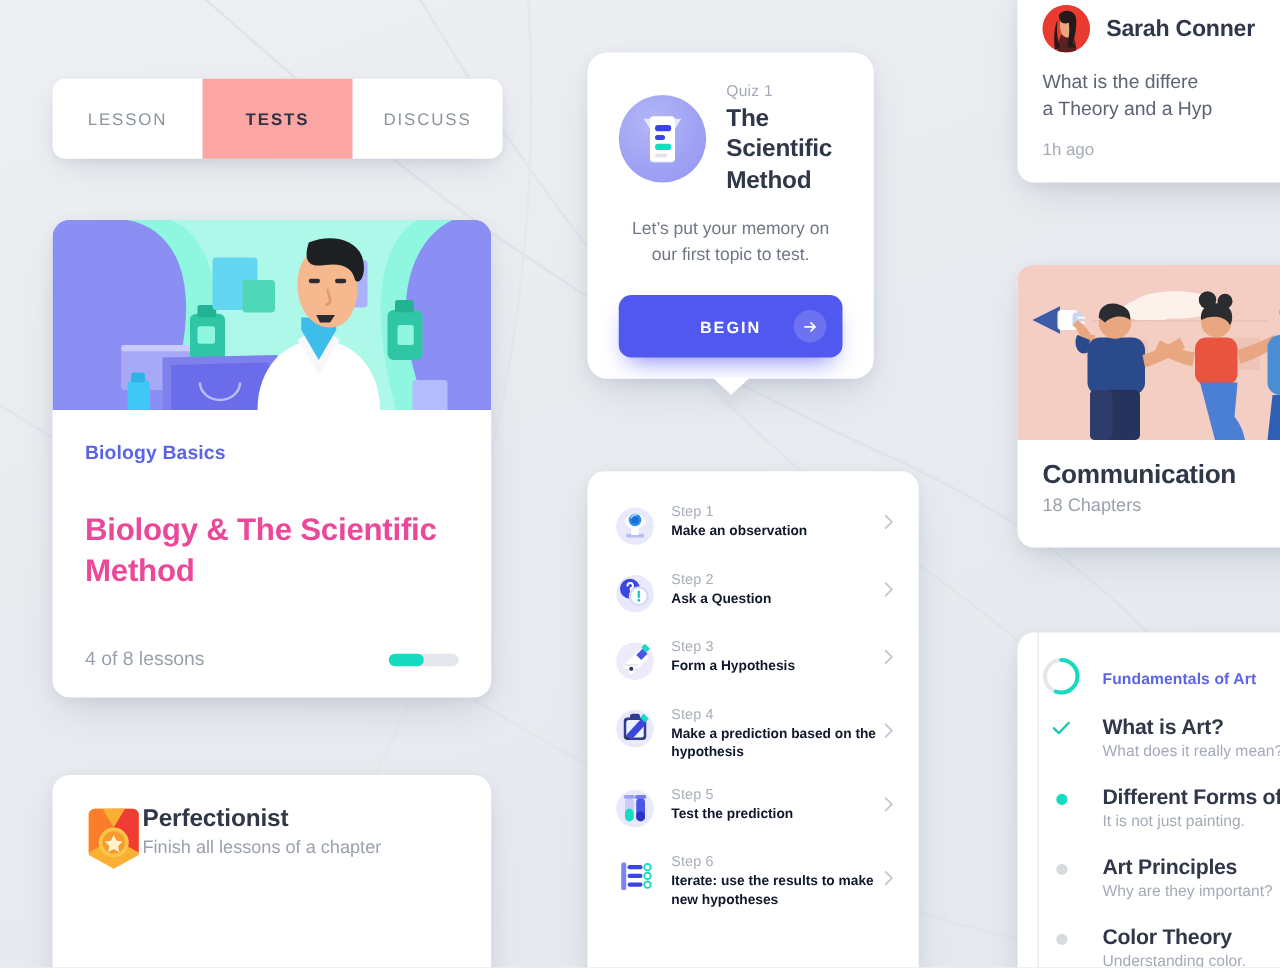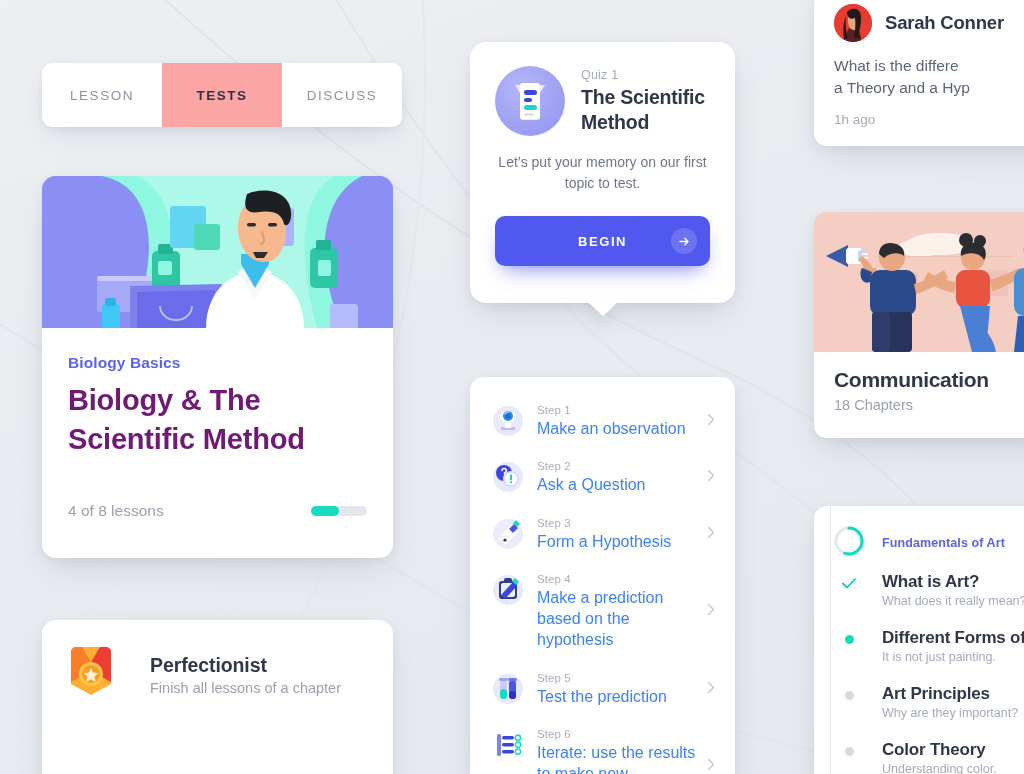--- a/index.html
+++ b/index.html
@@ -41,36 +41,36 @@
   .tab.active { color: #2d3443; font-weight: 700; background: #fca5a5; }
   .tab:first-child { border-radius: 10px 0 0 10px; }
   .tab:last-child  { border-radius: 0 10px 10px 0; }
 
   
   #lesson-card { left: 42px; top: 176px; width: 351px; height: 382px; border-radius: 14px; overflow: hidden; }
   #lesson-hero { position: relative; height: 152px; overflow: hidden; background: #8b8ef2; }
   #lesson-body { padding: 26px 26px 0 26px; }
   .lesson-kicker { color: #5b64e8; font-size: 15.5px; font-weight: 700; letter-spacing: .1px; }
   .lesson-title {
-    margin-top: 9px; font-size: 29px; line-height: 1.33; font-weight: 700;
-    color: #701a75; letter-spacing: -.2px;
+    margin-top: 36px; font-size: 25px; line-height: 1.33; font-weight: 700;
+    color: #ec4899; letter-spacing: -.2px;
   }
   .lesson-footer { margin-top: 44px; display: flex; align-items: center; justify-content: space-between; }
   .lesson-count { font-size: 15.5px; color: #9aa1ad; }
   .progress-track { width: 56px; height: 10px; border-radius: 6px; background: #e4e7ec; position: relative; }
   .progress-fill { position: absolute; left: 0; top: 0; height: 10px; border-radius: 6px; background: #16dbc0; }
 
   
   #achievements { left: 42px; top: 620px; width: 351px; height: 190px; padding: 24px 26px; }
-  .achv-row { display: flex; align-items: flex-end; gap: 36px; margin-bottom: 22px; }
+  .achv-row { display: flex; align-items: flex-start; gap: 0; margin-bottom: 22px; }
   .achv-text .achv-title { font-size: 19.5px; font-weight: 700; color: #2f3748; letter-spacing: -.1px; }
   .achv-text .achv-sub { font-size: 14.5px; color: #9aa1ad; margin-top: 3px; }
 
   
-  #quiz-card { left: 470px; top: 42px; width: 265px; height: 261px; padding: 24px 25px; border-radius: 16px; }
+  #quiz-card { left: 470px; top: 42px; width: 229px; height: 261px; padding: 24px 25px; border-radius: 16px; }
   .quiz-head { display: flex; align-items: center; gap: 16px; }
   .quiz-icon-wrap {
     width: 70px; height: 70px; border-radius: 50%;
     background: radial-gradient(circle at 38% 32%, #b4b6f7 0%, #9ea1f3 60%, #9295ef 100%);
     display: flex; align-items: center; justify-content: center; flex: none;
   }
   .quiz-meta { min-width: 0; }
   .quiz-kicker { font-size: 12.5px; color: #a4abb7; letter-spacing: .2px; }
   .quiz-title { font-size: 19.5px; font-weight: 700; color: #2f3748; line-height: 1.25; margin-top: 3px; letter-spacing: -.2px; }
   .quiz-desc { margin-top: 16px; font-size: 14px; line-height: 1.5; color: #6f7785; text-align: center; }
@@ -95,21 +95,21 @@
 
   
   #steps-card { left: 470px; top: 377px; width: 265px; height: 410px; padding: 16px 14px 10px 14px; border-radius: 14px; }
   .step-row {
     display: flex; align-items: flex-start; gap: 13px;
     padding: 10px 20px 10px 8px; position: relative; cursor: pointer;
   }
   .step-icon { width: 32px; height: 32px; flex: none; margin-top: 2px; }
   .step-text { padding-top: 1px; }
   .step-kicker { font-size: 11.5px; color: #a8aeba; letter-spacing: .1px; }
-  .step-title { font-size: 16px; font-weight: 400; color: #3b82f6; line-height: 1.33; margin-top: 2px; }
+  .step-title { font-size: 11px; font-weight: 700; color: #0f172a; line-height: 1.33; margin-top: 2px; }
   .step-chevron { position: absolute; right: 6px; top: 50%; transform: translateY(-50%); color: #c3c9d3; }
 
   
   #question-card { left: 814px; top: -14px; width: 258px; height: 160px; padding: 18px 20px; border-radius: 13px; }
   .q-head { display: flex; align-items: center; gap: 13px; }
   .q-avatar {
     width: 38px; height: 38px; border-radius: 50%; flex: none; overflow: hidden;
     background: radial-gradient(circle at 50% 45%, #f0473c 0%, #e03a2f 70%, #cf3329 100%);
     position: relative;
   }

